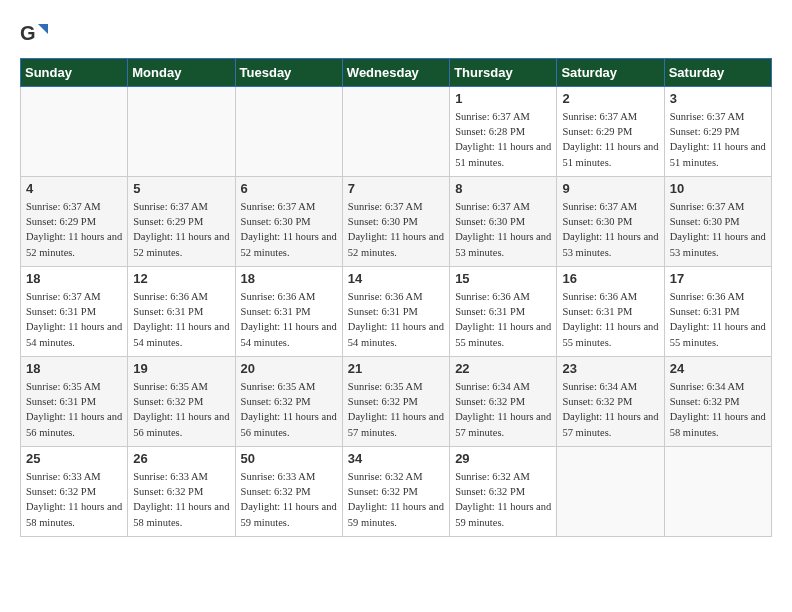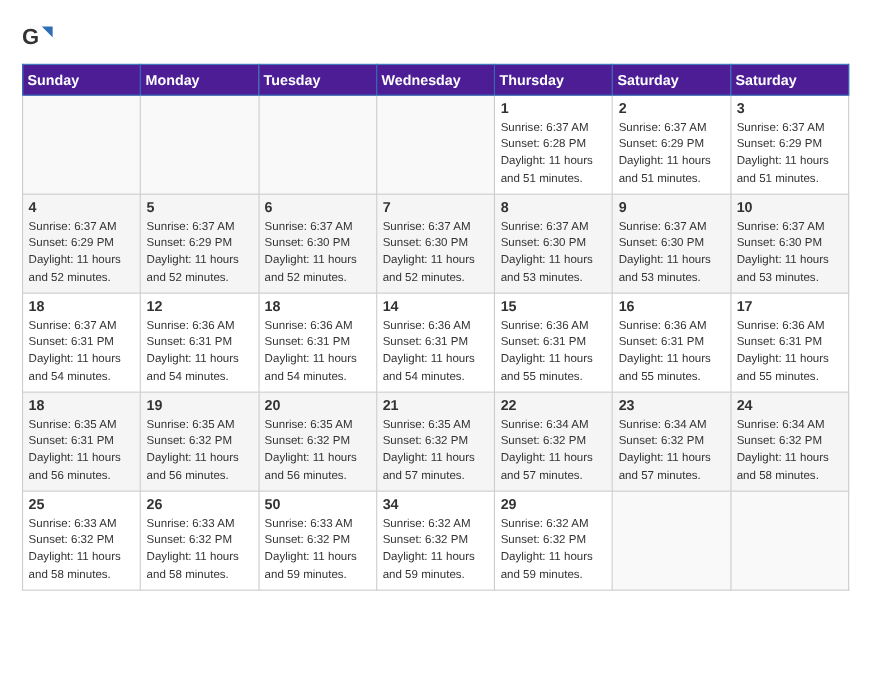--- a/index.html
+++ b/index.html
@@ -36,21 +36,21 @@
     .subtitle {
       font-size: 16px;
       color: #555;
     }
     table {
       width: 100%;
       border-collapse: collapse;
       table-layout: fixed;
     }
     thead tr th {
-      background-color: #4c1d95;
+      background-color: #14532d;
       color: #fff;
       font-size: 13px;
       font-weight: bold;
       padding: 6px 4px;
       text-align: left;
       border: 1px solid #2f6eb5;
     }
     tbody tr td {
       border: 1px solid #ccc;
       vertical-align: top;
@@ -67,20 +67,21 @@
       font-size: 13px;
       font-weight: bold;
       color: #333;
       display: block;
       margin-bottom: 3px;
     }
     .day-info {
       font-size: 10.5px;
       line-height: 1.45;
       color: #333;
+      font-family: Liberation Serif, serif;
     }
     .empty-cell {
       background: #f9f9f9 !important;
     }
   </style>
 </head>
 <body>
 
 <div class="header-area">
   <div class="logo">

